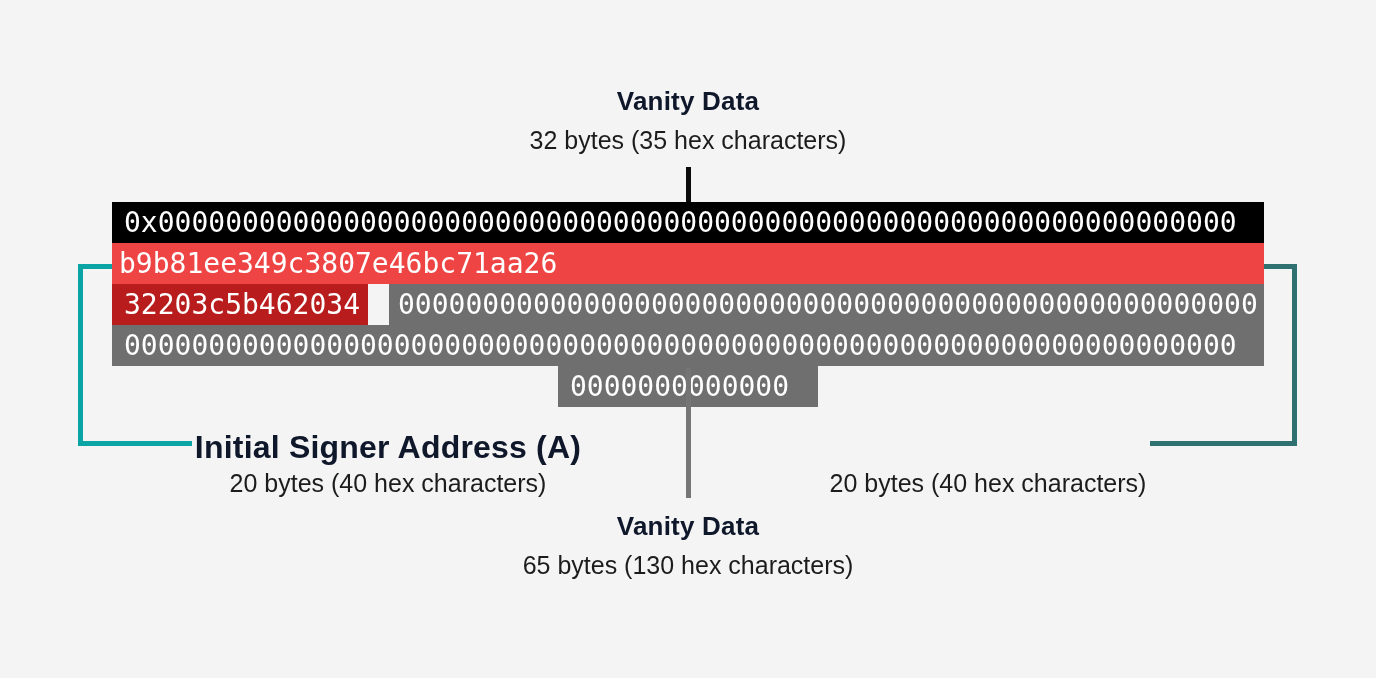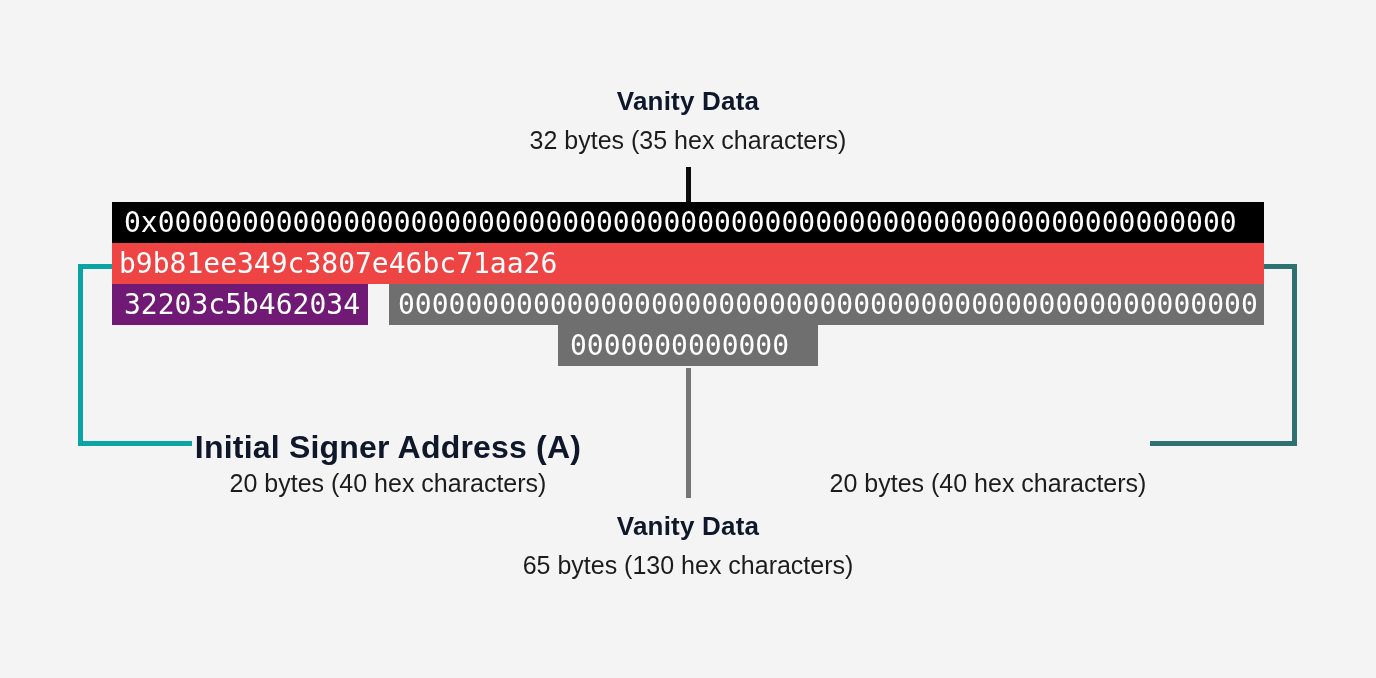--- a/index.html
+++ b/index.html
@@ -18,21 +18,21 @@
   .hexblock{
     position:absolute;left:112px;top:202px;width:1152px;
     font-family:"DejaVu Sans Mono", monospace;
     font-size:28px;color:#ffffff;
   }
   .hexrow{display:flex;height:41px;line-height:41px;overflow:hidden;white-space:pre;justify-content:center;}
   .seg{display:block;height:41px;}
   .seg-black{background:#000000;width:100%;padding-left:12px;}
   .seg-a{background:#0aa4a4;padding-left:12px;padding-right:10px;}
   .seg-b{background:#ef4444;padding-left:7px;flex:1;}
-  .seg-b3{background:#701a75;padding-left:12px;padding-right:8px;}
+  .seg-b3{background:#b91c1c;padding-left:12px;padding-right:8px;}
   .seg-gray{background:#6f6f6f;}
   .seg-gray-fill{flex:1;padding-left:9px;margin-left:21px;}
   .seg-gray-full{width:100%;padding-left:12px;}
   .seg-gray-short{display:inline-block;padding-left:12px;padding-right:29px;}
   
   .vline{position:absolute;width:5px;}
   .hline{position:absolute;height:5px;}
   .c-black{background:#0b0b0b;}
   .c-gray{background:#757575;}
   .c-teal-a{background:#0aa4a4;}
@@ -53,20 +53,23 @@
       <span class="seg seg-black">0x0000000000000000000000000000000000000000000000000000000000000000</span>
     </div>
     <div class="hexrow">
       <span class="seg seg-b">b9b81ee349c3807e46bc71aa26</span>
     </div>
     <div class="hexrow">
       <span class="seg seg-b3">32203c5b462034</span>
       <span class="seg seg-gray seg-gray-fill">000000000000000000000000000000000000000000000000000</span>
     </div>
     <div class="hexrow">
+      <span class="seg seg-gray seg-gray-full">000000000000000000000000000000000000000000000000000000000000000000</span>
+    </div>
+    <div class="hexrow">
       <span class="seg seg-gray seg-gray-short">0000000000000</span>
     </div>
   </div>
 
   <div class="hline c-teal-a" style="left:78px;top:264px;width:34px;"></div>
   <div class="vline c-teal-a" style="left:78px;top:264px;height:182px;"></div>
   <div class="hline c-teal-a" style="left:78px;top:441px;width:114px;"></div>
 
   <div class="hline c-teal-b" style="left:1264px;top:264px;width:33px;"></div>
   <div class="vline c-teal-b" style="left:1292px;top:264px;height:182px;"></div>

